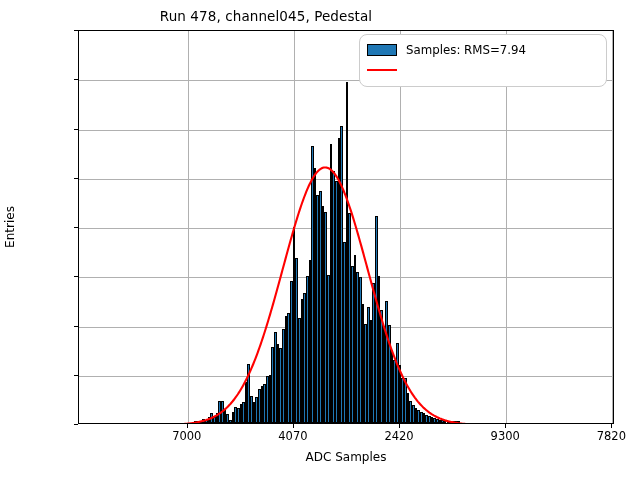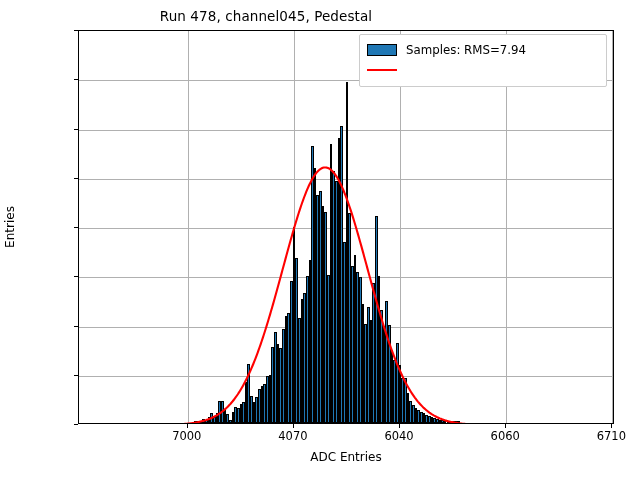--- a/index.html
+++ b/index.html
@@ -93,21 +93,21 @@
     transform: translateX(-50%);
     white-space: nowrap;
   }
   
   #legend {
     position: absolute;
     left: 359px; top: 34px;
     width: 248px;
     background: #ffffff;
     border: 1px solid #cccccc;
-    border-radius: 2px;
+    border-radius: 8px;
     padding: 5px 7px 6px 7px;
     box-sizing: border-box;
   }
   .legend-row {
     display: flex;
     align-items: center;
     height: 20px;
   }
   .legend-swatch-bar {
     width: 30px; height: 12px;
@@ -270,30 +270,30 @@
       <div class="ytickmark" style="left: 74px; top: 177.75px;"></div>
       <div class="ytickmark" style="left: 74px; top: 128.5px;"></div>
       <div class="ytickmark" style="left: 74px; top: 79.25px;"></div>
       <div class="ytickmark" style="left: 74px; top: 30px;"></div>
     </div>
   <div id="xticks">
       <div class="xtick" style="left: 186.792px;">7000</div>
       <div class="xtickmark" style="left: 186.792px;"></div>
       <div class="xtick" style="left: 292.931px;">4070</div>
       <div class="xtickmark" style="left: 292.931px;"></div>
-      <div class="xtick" style="left: 399.069px;">6040</div>
+      <div class="xtick" style="left: 399.069px;">2420</div>
       <div class="xtickmark" style="left: 399.069px;"></div>
-      <div class="xtick" style="left: 505.208px;">6060</div>
+      <div class="xtick" style="left: 505.208px;">9300</div>
       <div class="xtickmark" style="left: 505.208px;"></div>
-      <div class="xtick" style="left: 611.347px;">6710</div>
+      <div class="xtick" style="left: 611.347px;">7820</div>
       <div class="xtickmark" style="left: 611.347px;"></div>
     </div>
 
   <div id="ylabel">Entries</div>
-  <div id="xlabel">ADC Entries</div>
+  <div id="xlabel">ADC Samples</div>
 
   <div id="legend">
     <div class="legend-row">
       <span class="legend-swatch-bar"></span>
       <span class="legend-text">Samples: RMS=7.94</span>
     </div>
     <div class="legend-row">
       <span class="legend-swatch-line"></span>
     </div>
   </div>

